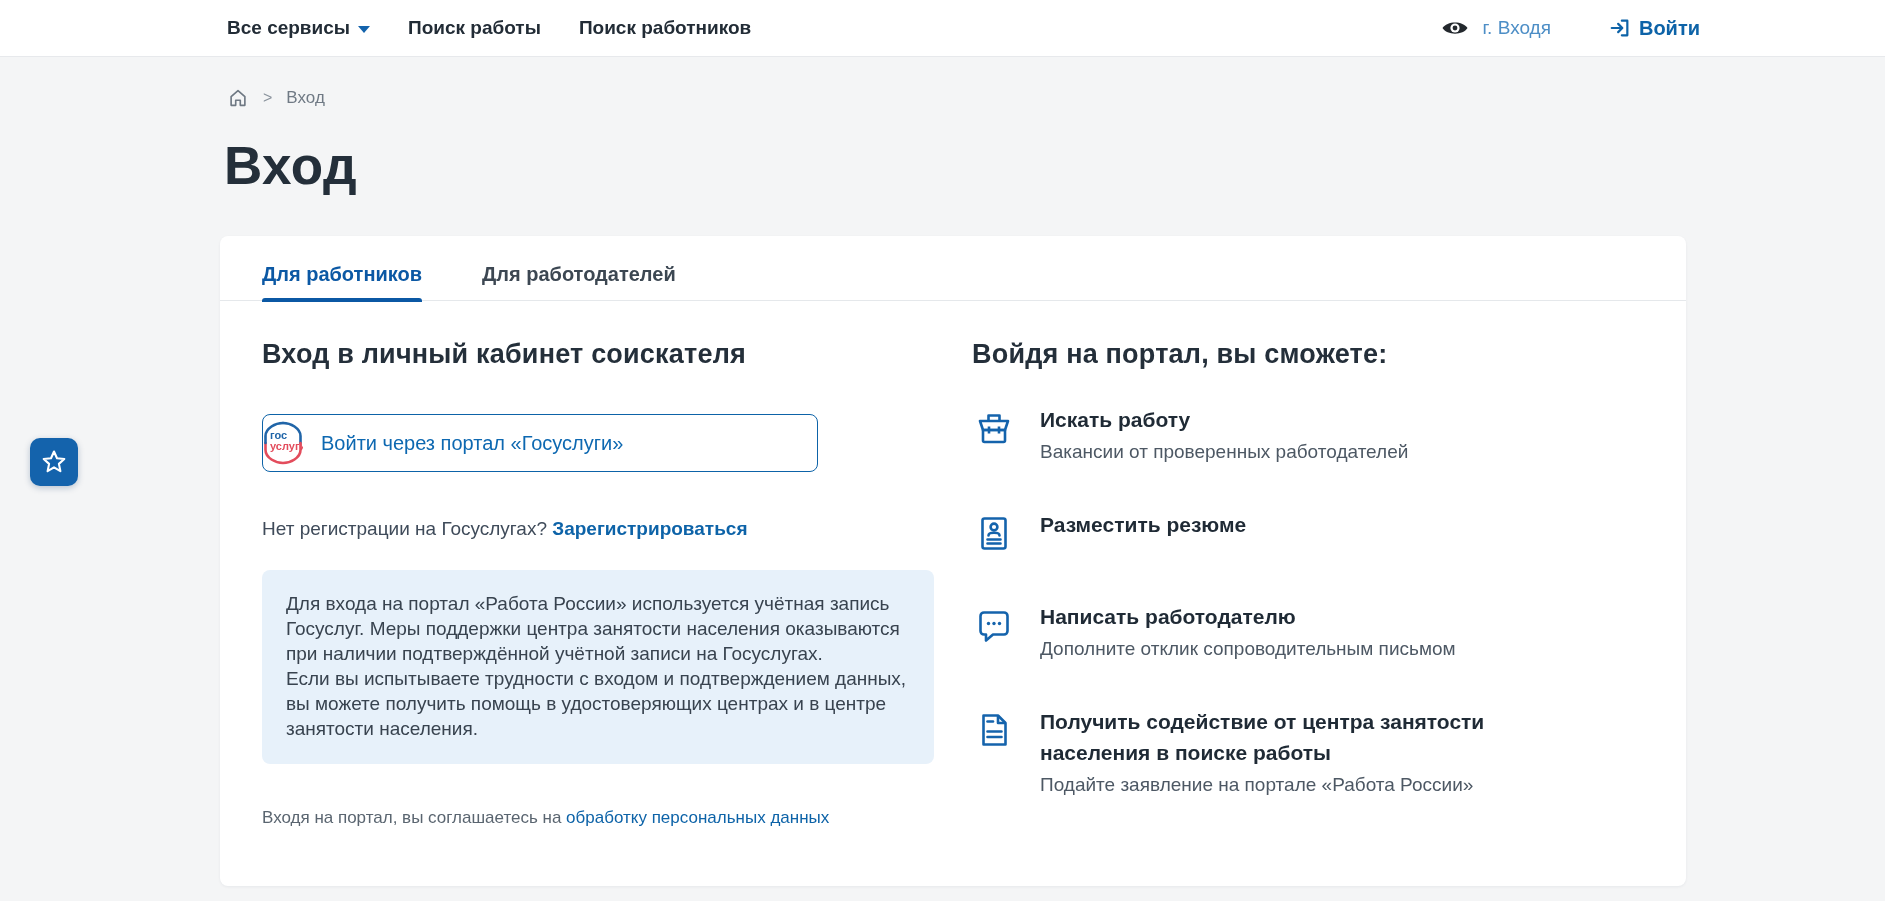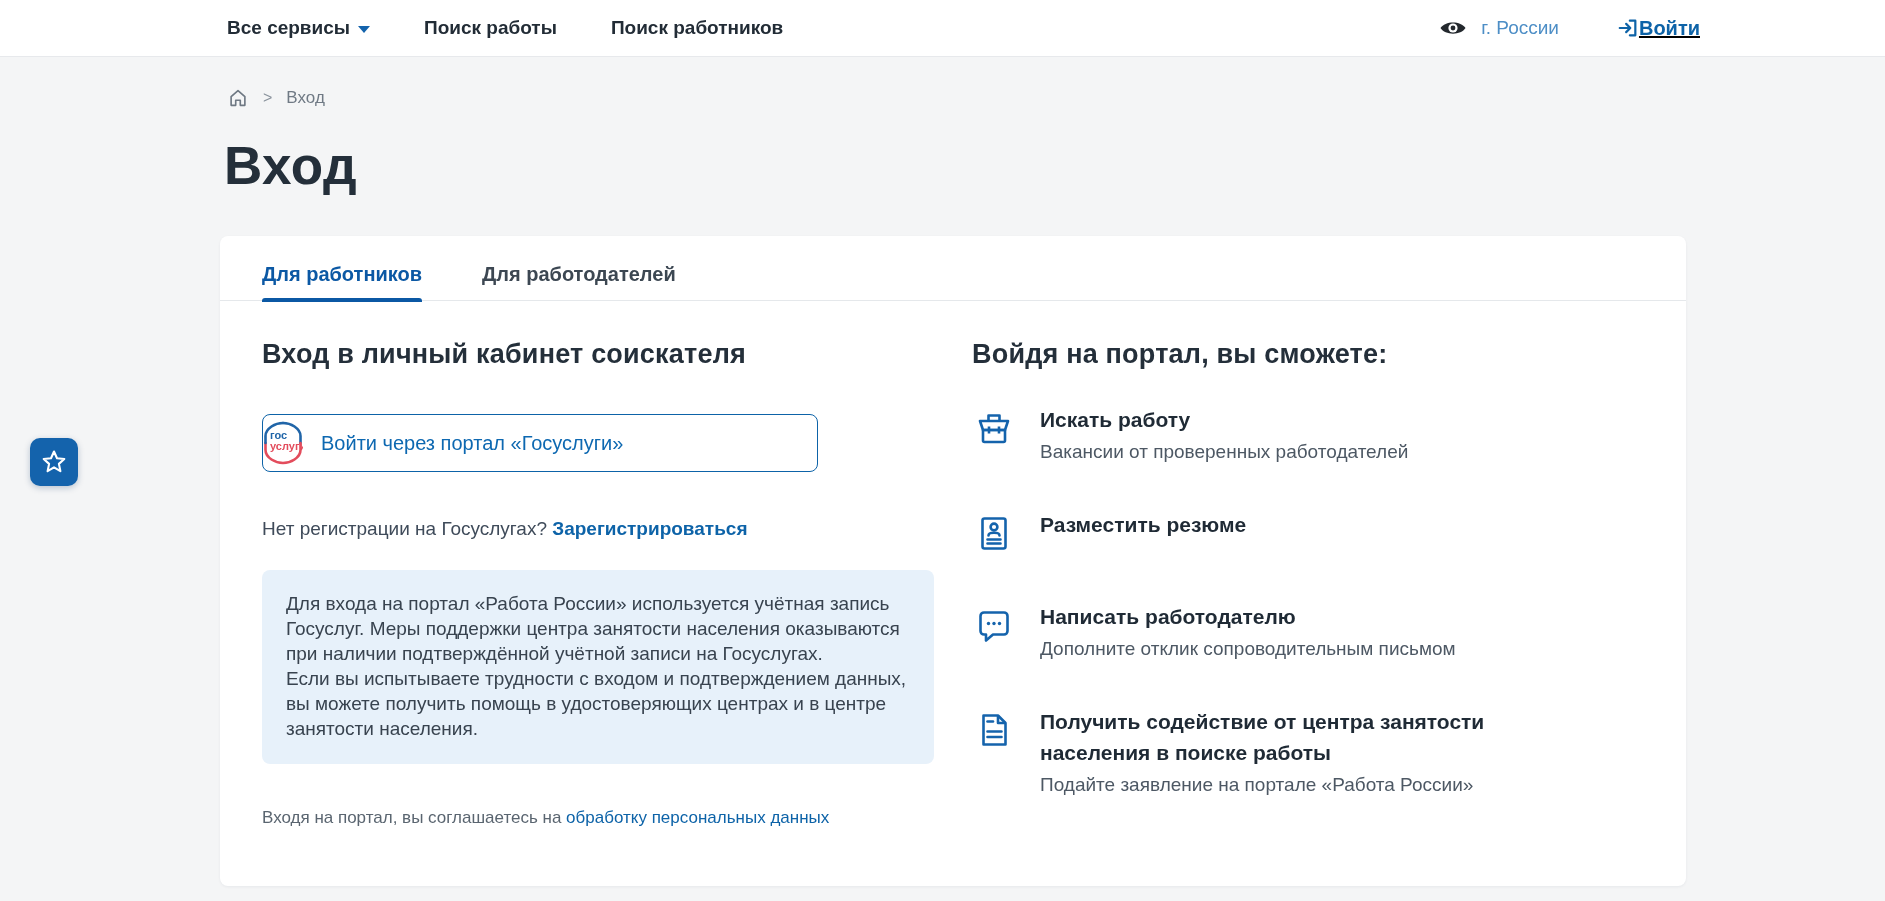--- a/index.html
+++ b/index.html
@@ -14,21 +14,21 @@
   
   .header {
     height: 57px;
     background: #ffffff;
     border-bottom: 1px solid #e7e9ec;
     display: flex;
     align-items: center;
     justify-content: space-between;
     padding: 0 185px 0 227px;
   }
-  .nav { display: flex; align-items: flex-end; gap: 54px; }
+  .nav { display: flex; align-items: flex-end; gap: 38px; }
   .nav-item {
     font-size: 19px;
     font-weight: 700;
     color: #222c36;
     cursor: pointer;
     display: flex;
     align-items: center;
     gap: 8px;
     background: none; border: none;
     font-family: "Liberation Sans", sans-serif;
@@ -43,25 +43,24 @@
   }
   .header-right { display: flex; align-items: center; }
   .eye-btn { background: none; border: none; cursor: pointer; display: flex; align-items: center; margin-right: 14px; }
   .location-link {
     font-size: 19px;
     color: #4d8ec6;
     text-decoration: none;
     cursor: pointer;
   }
   .login-btn {
-    display: flex; align-items: center; gap: 0;
+    display: flex; align-items: center; gap: 8px;
     margin-left: 58px;
     background: none; border: none; cursor: pointer;
     font-family: "Liberation Sans", sans-serif;
-    text-decoration: underline;
   }
   .login-label { font-size: 20px; font-weight: 700; color: #0d63a8; }
 
   
   .breadcrumb {
     display: flex; align-items: center; gap: 14px;
     padding: 30px 0 0 227px;
   }
   .crumb-sep { color: #8a939d; font-size: 16px; }
   .crumb-current { color: #707a85; font-size: 17px; }
@@ -219,21 +218,21 @@
     </button>
   </nav>
   <div class="header-right">
     <button class="eye-btn">
       <svg width="28" height="20" viewBox="0 0 28 20">
         <path d="M1.5 10 C6 2.5 22 2.5 26.5 10 C22 17.5 6 17.5 1.5 10 Z" fill="#23282d"></path>
         <circle cx="14" cy="10" r="4.6" fill="#ffffff"></circle>
         <circle cx="14" cy="10" r="2.4" fill="#23282d"></circle>
       </svg>
     </button>
-    <a class="location-link">г. России</a>
+    <a class="location-link">г. Входя</a>
     <button class="login-btn">
       <svg width="22" height="22" viewBox="0 0 24 24">
         <path d="M14 4 h6 v16 h-6" fill="none" stroke="#0d63a8" stroke-width="2.4" stroke-linecap="round" stroke-linejoin="round"></path>
         <path d="M3 12 h11 M10 7.5 L14.5 12 L10 16.5" fill="none" stroke="#0d63a8" stroke-width="2.4" stroke-linecap="round" stroke-linejoin="round"></path>
       </svg>
       <span class="login-label">Войти</span>
     </button>
   </div>
 </header>
 

